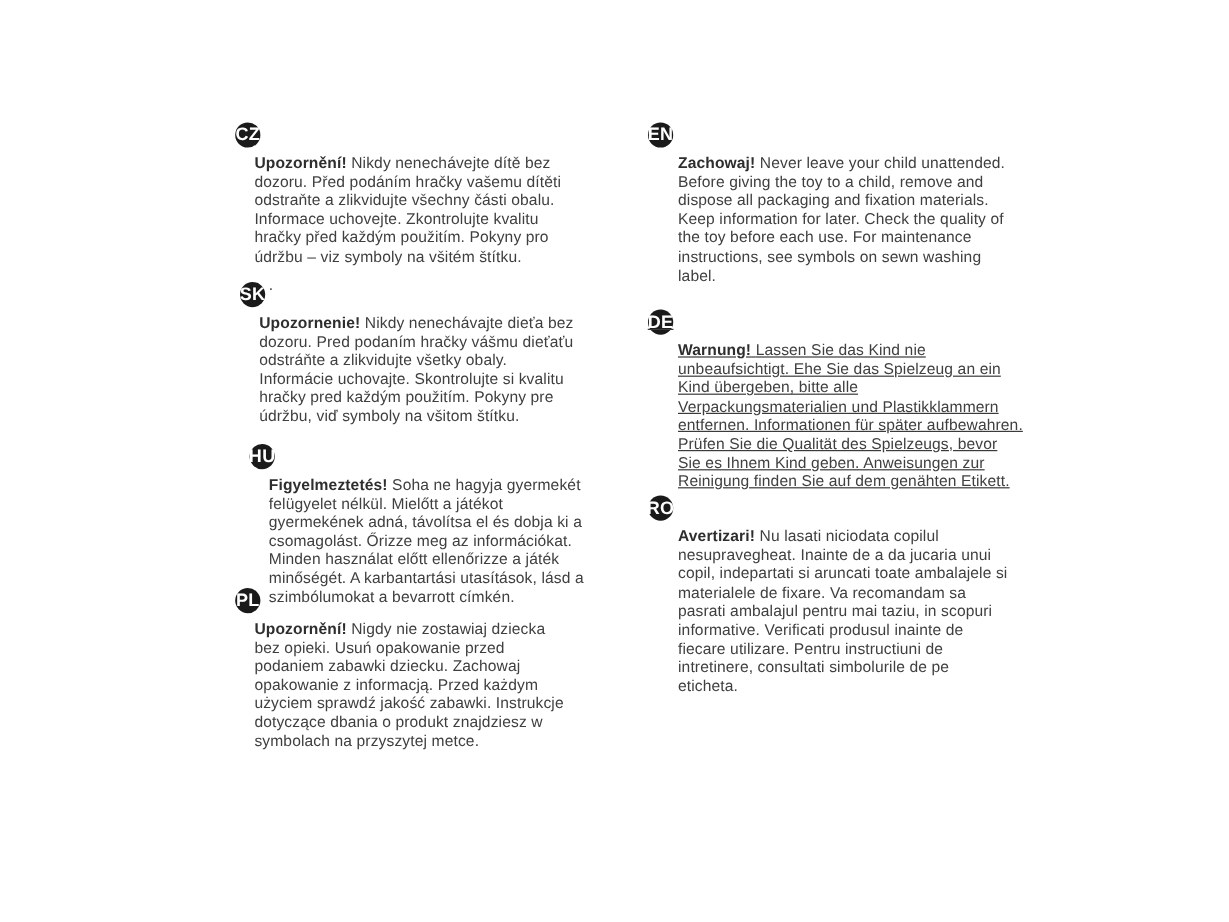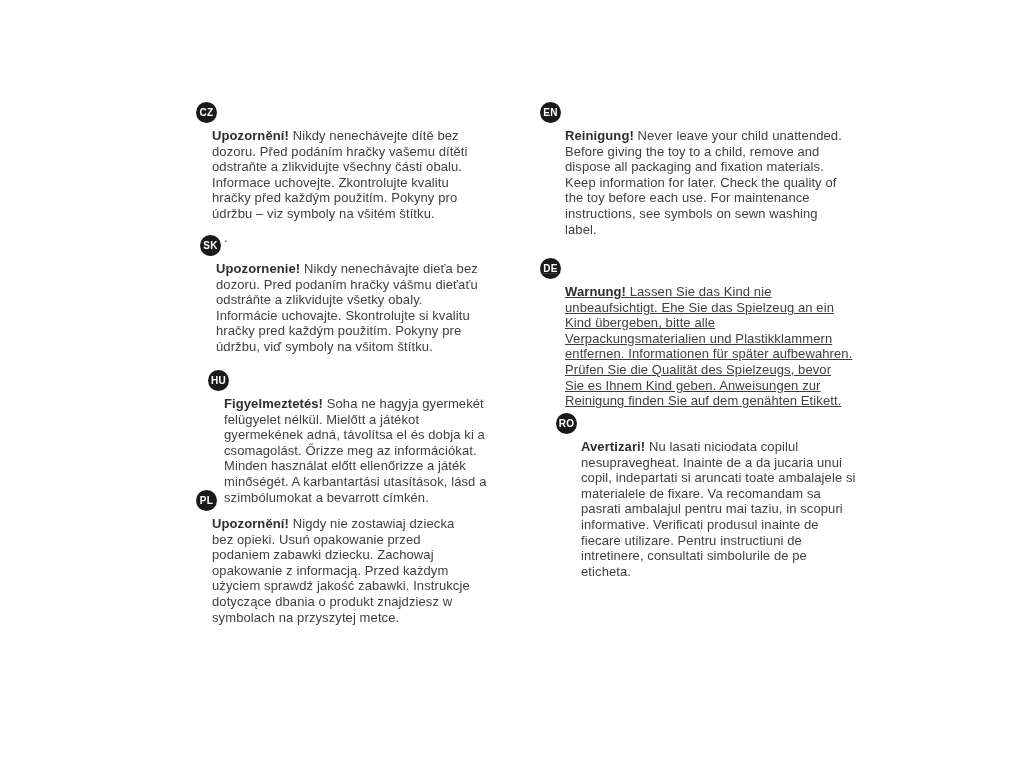--- a/index.html
+++ b/index.html
@@ -11,21 +11,21 @@
     position: relative;
     overflow: hidden;
   }
   .section { position: absolute; }
   .badge {
     width: 21px;
     height: 21px;
     border-radius: 50%;
     background: #1a1a1a;
     color: #ffffff;
-    font-size: 10px;
+    font-size: 15px;
     font-weight: bold;
     letter-spacing: 0.3px;
     display: flex;
     align-items: center;
     justify-content: center;
     user-select: none;
   }
   .para {
     margin-top: 5px;
     font-size: 13px;
@@ -64,24 +64,24 @@
   <p class="para"><strong>Figyelmeztetés!</strong> <span>Soha ne hagyja gyermekét felügyelet nélkül. Mielőtt a játékot gyermekének adná, távolítsa el és dobja ki a csomagolást. Őrizze meg az információkat. Minden használat előtt ellenőrizze a játék minőségét. A karbantartási utasítások, lásd a szimbólumokat a bevarrott címkén.</span></p>
 </div>
 
 <div class="section col-left" style="left:196px; top:490px;">
   <div class="badge">PL</div>
   <p class="para"><strong>Upozornění!</strong> <span>Nigdy nie zostawiaj dziecka bez opieki. Usuń opakowanie przed podaniem zabawki dziecku. Zachowaj opakowanie z informacją. Przed każdym użyciem sprawdź jakość zabawki. Instrukcje dotyczące dbania o produkt znajdziesz w symbolach na przyszytej metce.</span></p>
 </div>
 
 <div class="section col-right" style="left:540px; top:102px;">
   <div class="badge">EN</div>
-  <p class="para" style="width:282px;"><strong>Reinigung!</strong> <span>Never leave your child unattended. Before giving the toy to a child, remove and dispose all packaging and fixation materials. Keep information for later. Check the quality of the toy before each use. For maintenance instructions, see symbols on sewn washing label.</span></p>
+  <p class="para" style="width:282px;"><strong>Zachowaj!</strong> <span>Never leave your child unattended. Before giving the toy to a child, remove and dispose all packaging and fixation materials. Keep information for later. Check the quality of the toy before each use. For maintenance instructions, see symbols on sewn washing label.</span></p>
 </div>
 
 <div class="section col-right" style="left:540px; top:258px;text-decoration:underline;">
   <div class="badge">DE</div>
   <p class="para" style="width:288px;"><strong>Warnung!</strong> <span>Lassen Sie das Kind nie unbeaufsichtigt. Ehe Sie das Spielzeug an ein Kind übergeben, bitte alle Verpackungsmaterialien und Plastikklammern entfernen. Informationen für später aufbewahren. Prüfen Sie die Qualität des Spielzeugs, bevor Sie es Ihnem Kind geben. Anweisungen zur Reinigung finden Sie auf dem genähten Etikett.</span></p>
 </div>
 
-<div class="section col-right" style="left:556px; top:413px;">
+<div class="section col-right" style="left:540px; top:413px;">
   <div class="badge">RO</div>
   <p class="para" style="width:275px;"><strong>Avertizari!</strong> <span>Nu lasati niciodata copilul nesupravegheat. Inainte de a da jucaria unui copil, indepartati si aruncati toate ambalajele si materialele de fixare. Va recomandam sa pasrati ambalajul pentru mai taziu, in scopuri informative. Verificati produsul inainte de fiecare utilizare. Pentru instructiuni de intretinere, consultati simbolurile de pe eticheta.</span></p>
 </div>
 
 </body></html>

